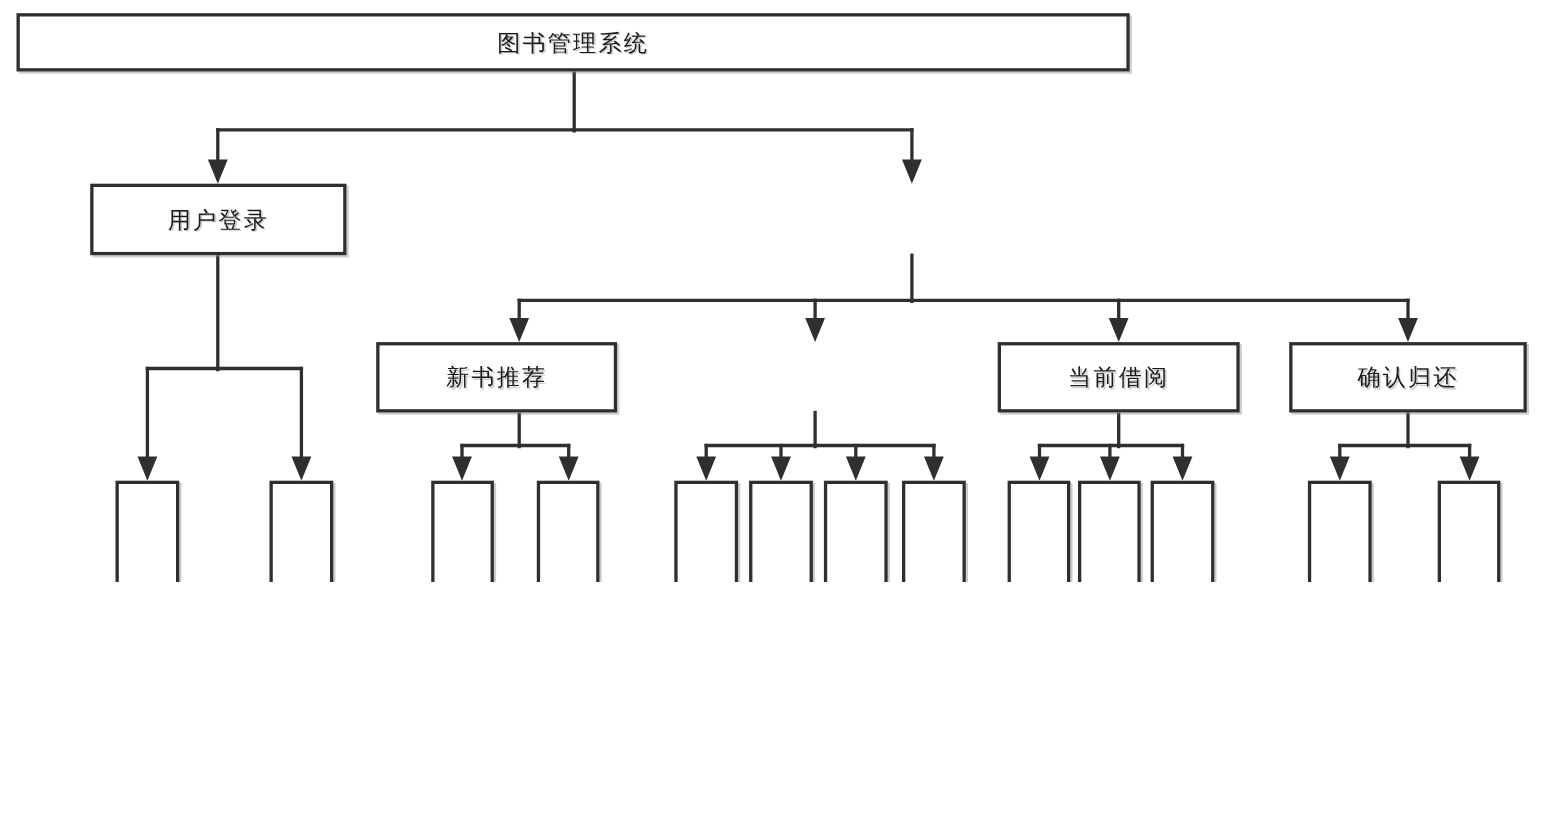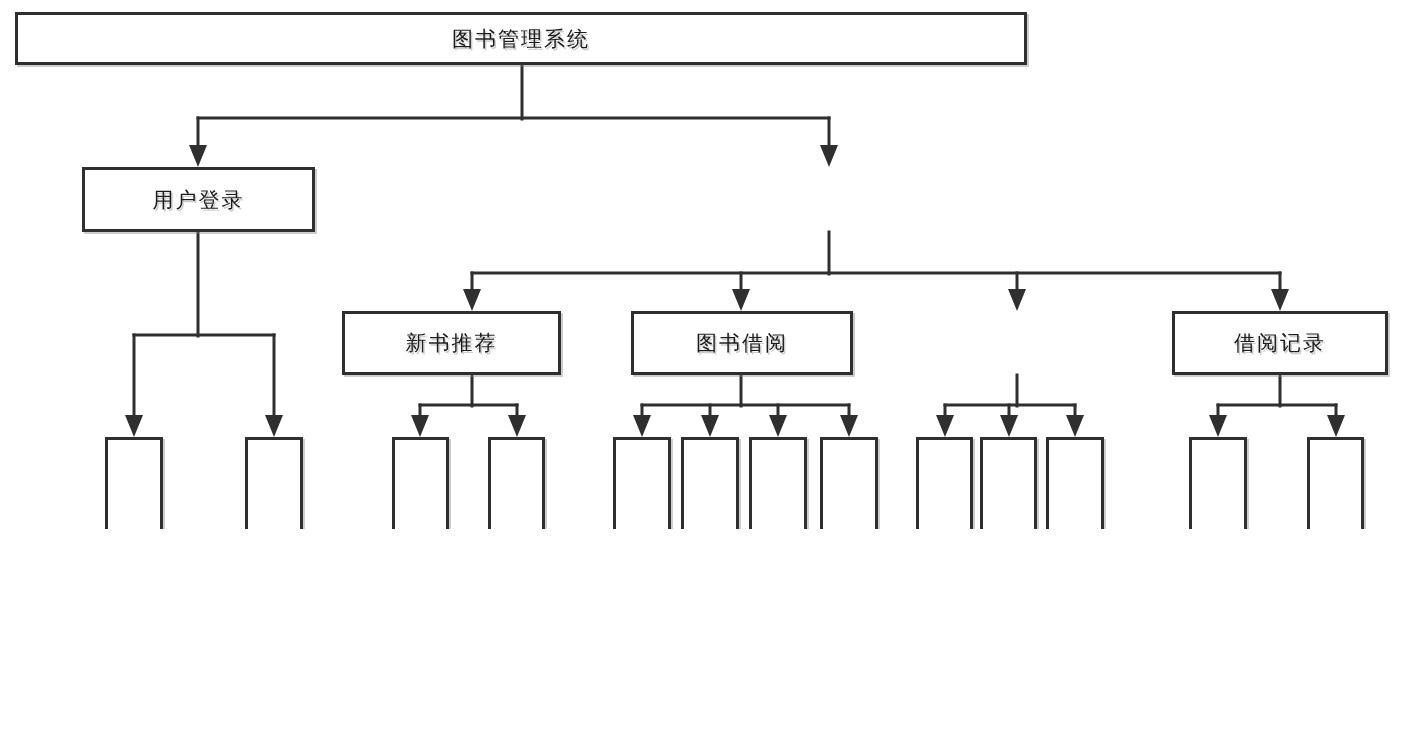--- a/index.html
+++ b/index.html
@@ -115,25 +115,25 @@
     <span class="hlabel">图书管理系统</span>
   </div>
 
   <div class="node" style="left:82px;top:167px;width:233px;height:65px">
     <span class="hlabel">用户登录</span>
   </div>
 
   <div class="node" style="left:342px;top:311px;width:219px;height:64px">
     <span class="hlabel">新书推荐</span>
   </div>
-  <div class="node" style="left:631px;top:311px;width:222px;height:64px">
-    <span class="hlabel">图书借阅</span>
+  <div class="node" style="left:907px;top:311px;width:220px;height:64px">
+    <span class="hlabel">当前借阅</span>
   </div>
   <div class="node" style="left:1172px;top:311px;width:216px;height:64px">
-    <span class="hlabel">借阅记录</span>
+    <span class="hlabel">确认归还</span>
   </div>
 
   <div class="node leaf" style="left:105px;top:437px;width:58px;height:300px">
     <span class="vlabel">用户登录</span>
   </div>
   <div class="node leaf" style="left:245px;top:437px;width:58px;height:300px">
     <span class="vlabel">注销登录</span>
   </div>
   <div class="node leaf" style="left:392px;top:437px;width:57px;height:300px">
     <span class="vlabel">查询图书</span>

